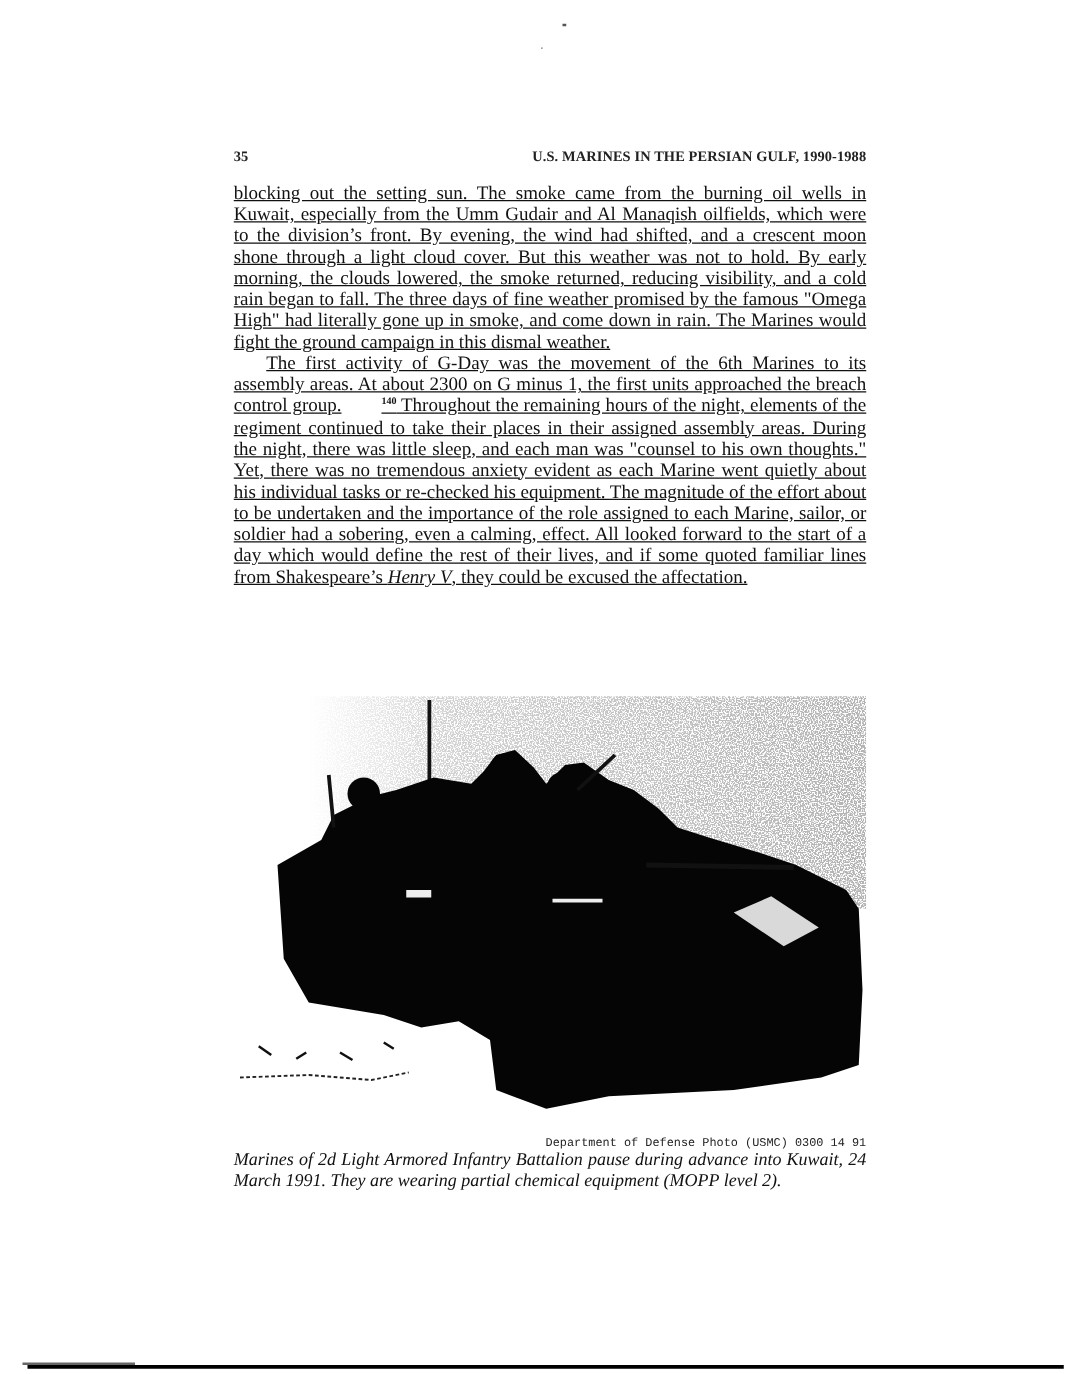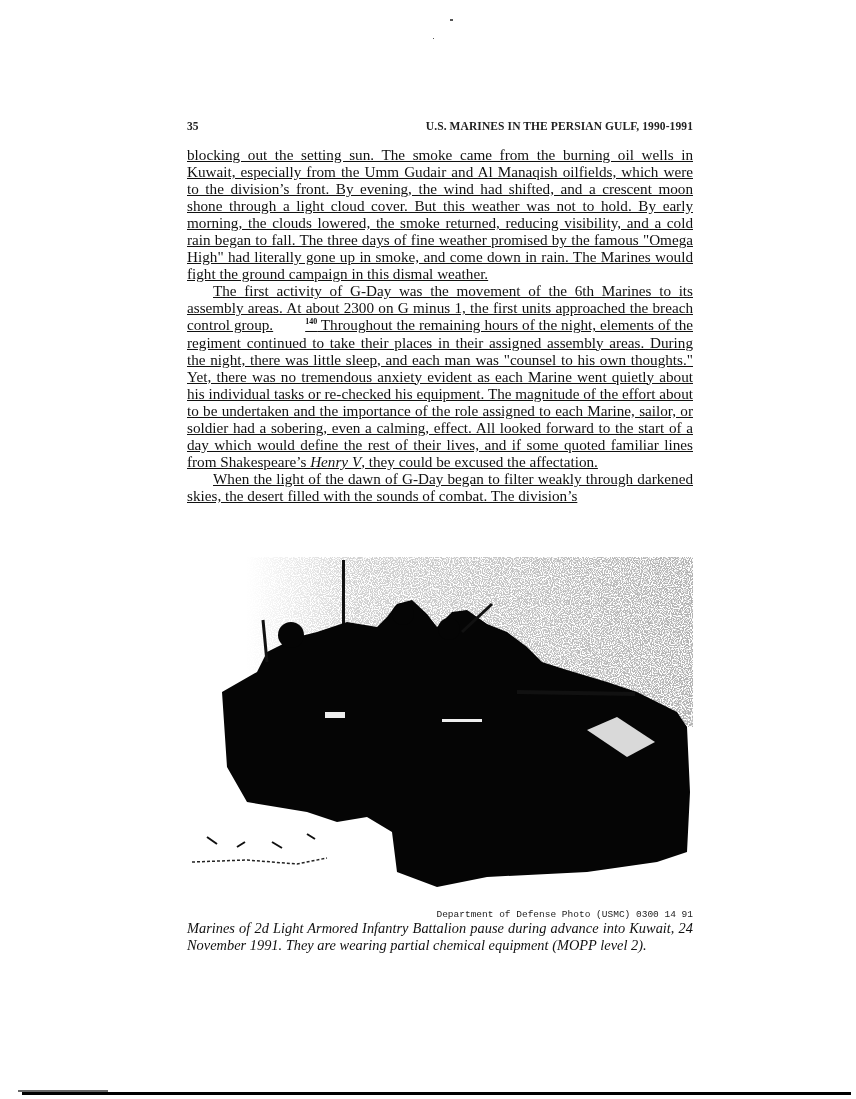--- a/index.html
+++ b/index.html
@@ -19,27 +19,26 @@
     .bottom-rule-shadow { position: absolute; left: 18px; top: 1090px; width: 90px; height: 2px; background: #666; }
   </style>
 </head>
 <body>
 
 <div class="speck" style="left:450px;top:19px;width:3px;height:2px;"></div>
 <div class="speck" style="left:433px;top:38px;width:1px;height:1px;"></div>
 
 <div class="header">
   <span class="pg">35</span>
-  <span class="run">U.S. MARINES IN THE PERSIAN GULF, 1990-1991</span>
+  <span class="run">U.S. MARINES IN THE PERSIAN GULF, 1990-1988</span>
 </div>
 
 <div class="body-text">
   <p>blocking out the setting sun. The smoke came from the burning oil wells in Kuwait, especially from the Umm Gudair and Al Manaqish oilfields, which were to the division’s front. By evening, the wind had shifted, and a crescent moon shone through a light cloud cover. But this weather was not to hold. By early morning, the clouds lowered, the smoke returned, reducing visibility, and a cold rain began to fall. The three days of fine weather promised by the famous "Omega High" had literally gone up in smoke, and come down in rain. The Marines would fight the ground campaign in this dismal weather.</p>
   <p class="indent"><span>The first activity of G-Day was the movement of the 6th Marines to its assembly areas. At about 2300 on G minus 1, the first units approached the breach control group.</span><sup>140</sup><span> Throughout the remaining hours of the night, elements of the regiment continued to take their places in their assigned assembly areas. During the night, there was little sleep, and each man was "counsel to his own thoughts."  Yet, there was no tremendous anxiety evident as each Marine went quietly about his individual tasks or re-checked his equipment. The magnitude of the effort about to be undertaken and the importance of the role assigned to each Marine, sailor, or soldier had a sobering, even a calming, effect. All looked forward to the start of a day which would define the rest of their lives, and if some quoted familiar lines from Shakespeare’s </span><i>Henry V</i><span>, they could be excused the affectation.</span></p>
-  <p class="indent">When the light of the dawn of G-Day began to filter weakly through darkened skies, the desert filled with the sounds of combat. The division’s</p>
 </div>
 
 <div class="photo" aria-label="Marines on a light armored vehicle in the desert">
   <svg width="506" height="350" viewBox="0 0 506 350" xmlns="http://www.w3.org/2000/svg">
     <defs>
       <filter id="grain" x="0" y="0" width="100%" height="100%">
         <feTurbulence type="fractalNoise" baseFrequency="0.9" numOctaves="1" seed="3" result="n"></feTurbulence>
         <feColorMatrix type="matrix" values="0 0 0 0 0.45  0 0 0 0 0.45  0 0 0 0 0.45  0 0 0 -9 5.2" in="n" result="dots"></feColorMatrix>
         <feComposite in="dots" in2="SourceGraphic" operator="in"></feComposite>
       </filter>
@@ -60,16 +59,16 @@
     <line x1="330" y1="140" x2="448" y2="142" stroke="#111" stroke-width="4"></line>
     <path d="M 400 178 L 430 165 L 468 190 L 440 205 Z" fill="#fff" opacity="0.85"></path>
     <rect x="138" y="160" width="20" height="6" fill="#eee"></rect>
     <rect x="255" y="167" width="40" height="3" fill="#eee"></rect>
     <path d="M 5 310 L 60 308 L 110 312 L 140 306" stroke="#222" stroke-width="1.5" fill="none" stroke-dasharray="3 2"></path>
     <path d="M 20 285 L 30 292 M 50 295 L 58 290 M 85 290 L 95 296 M 120 282 L 128 287" stroke="#111" stroke-width="2"></path>
   </svg>
 </div>
 
 <div class="credit">Department of Defense Photo (USMC) 0300 14 91</div>
-<div class="caption">Marines of 2d Light Armored Infantry Battalion pause during advance into Kuwait, 24 November 1991. They are wearing partial chemical equipment (MOPP level 2).</div>
+<div class="caption">Marines of 2d Light Armored Infantry Battalion pause during advance into Kuwait, 24 March 1991. They are wearing partial chemical equipment (MOPP level 2).</div>
 
 <div class="bottom-rule-shadow"></div>
 <div class="bottom-rule"></div>
 
 </body></html>

